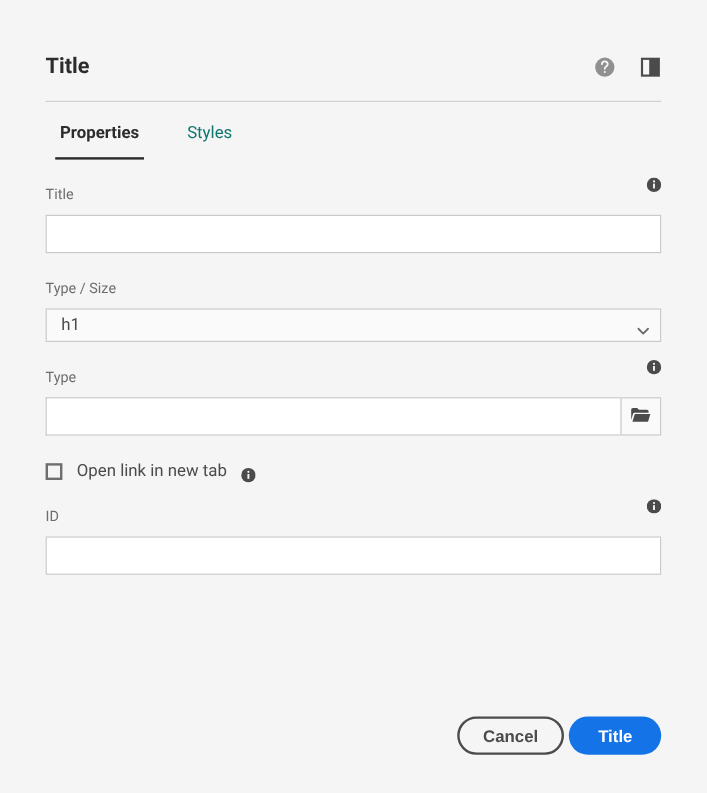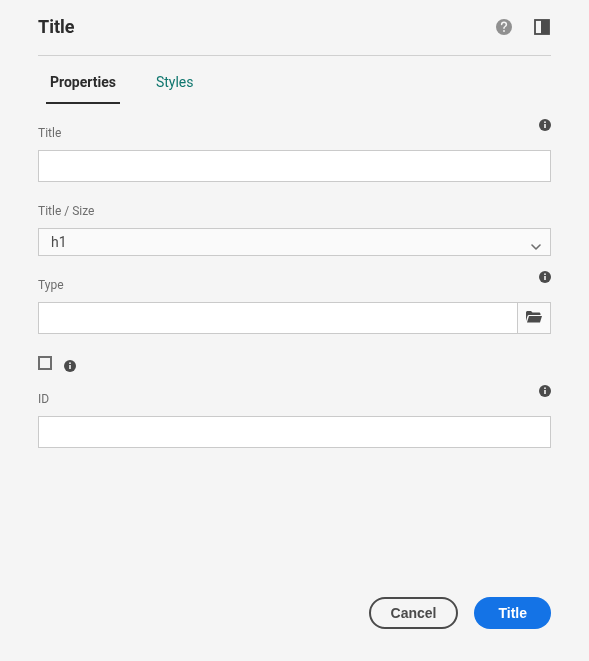--- a/index.html
+++ b/index.html
@@ -10,21 +10,21 @@
     body {
       font-family: -apple-system, BlinkMacSystemFont, "Segoe UI", Roboto, sans-serif;
       background: #f5f5f5;
       width: 589px;
       height: 661px;
       position: relative;
     }
     .dialog {
       width: 589px;
       height: 661px;
-      padding: 16px 38px 32px 38px;
+      padding: 45px 38px 32px 38px;
       background: #f5f5f5;
       position: relative;
     }
     .header {
       display: flex;
       justify-content: space-between;
       align-items: center;
       padding-bottom: 18px;
       border-bottom: 1px solid #d0d0d0;
     }
@@ -174,21 +174,21 @@
       width: 12px;
       height: 12px;
       color: #4b4b4b;
       cursor: pointer;
     }
     .footer {
       position: absolute;
       bottom: 32px;
       right: 38px;
       display: flex;
-      gap: 16px;
+      gap: 4px;
     }
     .btn {
       height: 32px;
       padding: 0 20px;
       border-radius: 16px;
       font-size: 14px;
       font-weight: 700;
       cursor: pointer;
       display: flex;
       align-items: center;
@@ -246,21 +246,21 @@
               <rect x="5.2" y="5" width="1.6" height="4" fill="#f5f5f5"></rect>
               <circle cx="6" cy="3.2" r="0.9" fill="#f5f5f5"></circle>
             </svg>
         </div>
       </div>
       <input class="text-input" type="text" value="" style="">
     </div>
 
     <div class="field">
       <div class="field-label-row">
-        <div class="field-label">Title / Size</div>
+        <div class="field-label">Type / Size</div>
       </div>
       <div class="select-wrap">
         <div class="select-input">h1</div>
         <div class="chevron-icon">
           <svg width="10" height="10" viewBox="0 0 10 10">
               <path d="M1 3 L5 7 L9 3" stroke="#6e6e6e" stroke-width="1.6" fill="none" stroke-linecap="round" stroke-linejoin="round"></path>
             </svg>
         </div>
       </div>
     </div>
@@ -284,20 +284,21 @@
                 <path d="M1 2.5 C1 1.7 1.7 1 2.5 1 L6 1 L7.5 2.5 L14 2.5 C14.8 2.5 15.5 3.2 15.5 4 L15.5 5 L4 5 C3.3 5 2.7 5.4 2.5 6 L1 11 Z" fill="#4b4b4b"></path>
                 <path d="M4 6 L17 6 L15 12.5 L2 12.5 Z" fill="#4b4b4b"></path>
               </svg>
           </span>
         </div>
       </div>
     </div>
 
     <div class="checkbox-row">
       <div class="checkbox"></div>
+      <div class="checkbox-label">Open link in new tab</div>
       <div class="checkbox-info">
         <svg width="12" height="12" viewBox="0 0 12 12">
             <circle cx="6" cy="6" r="6" fill="#4b4b4b"></circle>
             <rect x="5.2" y="5" width="1.6" height="4" fill="#f5f5f5"></rect>
             <circle cx="6" cy="3.2" r="0.9" fill="#f5f5f5"></circle>
           </svg>
       </div>
     </div>
 
     <div class="field">

